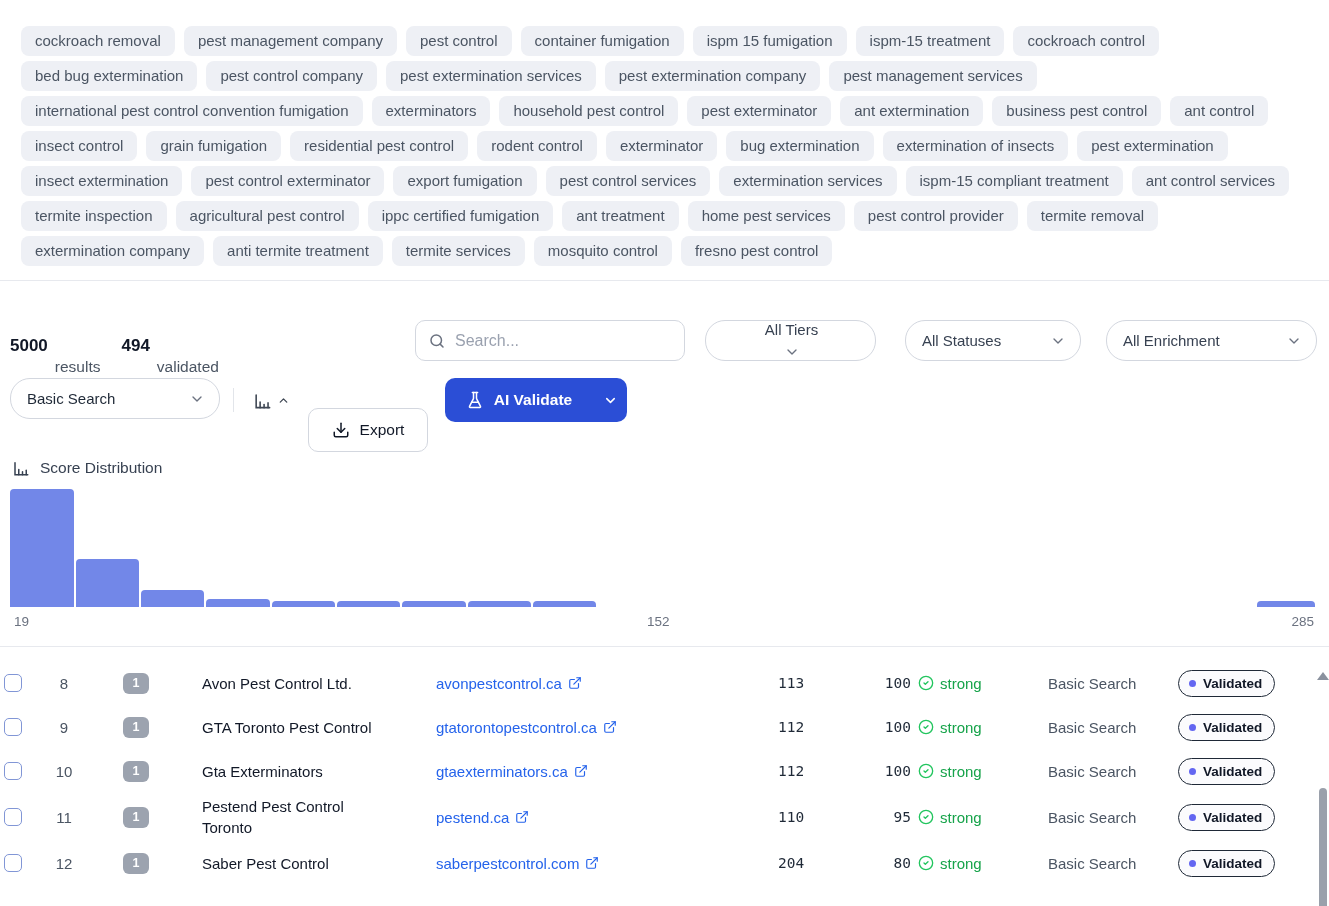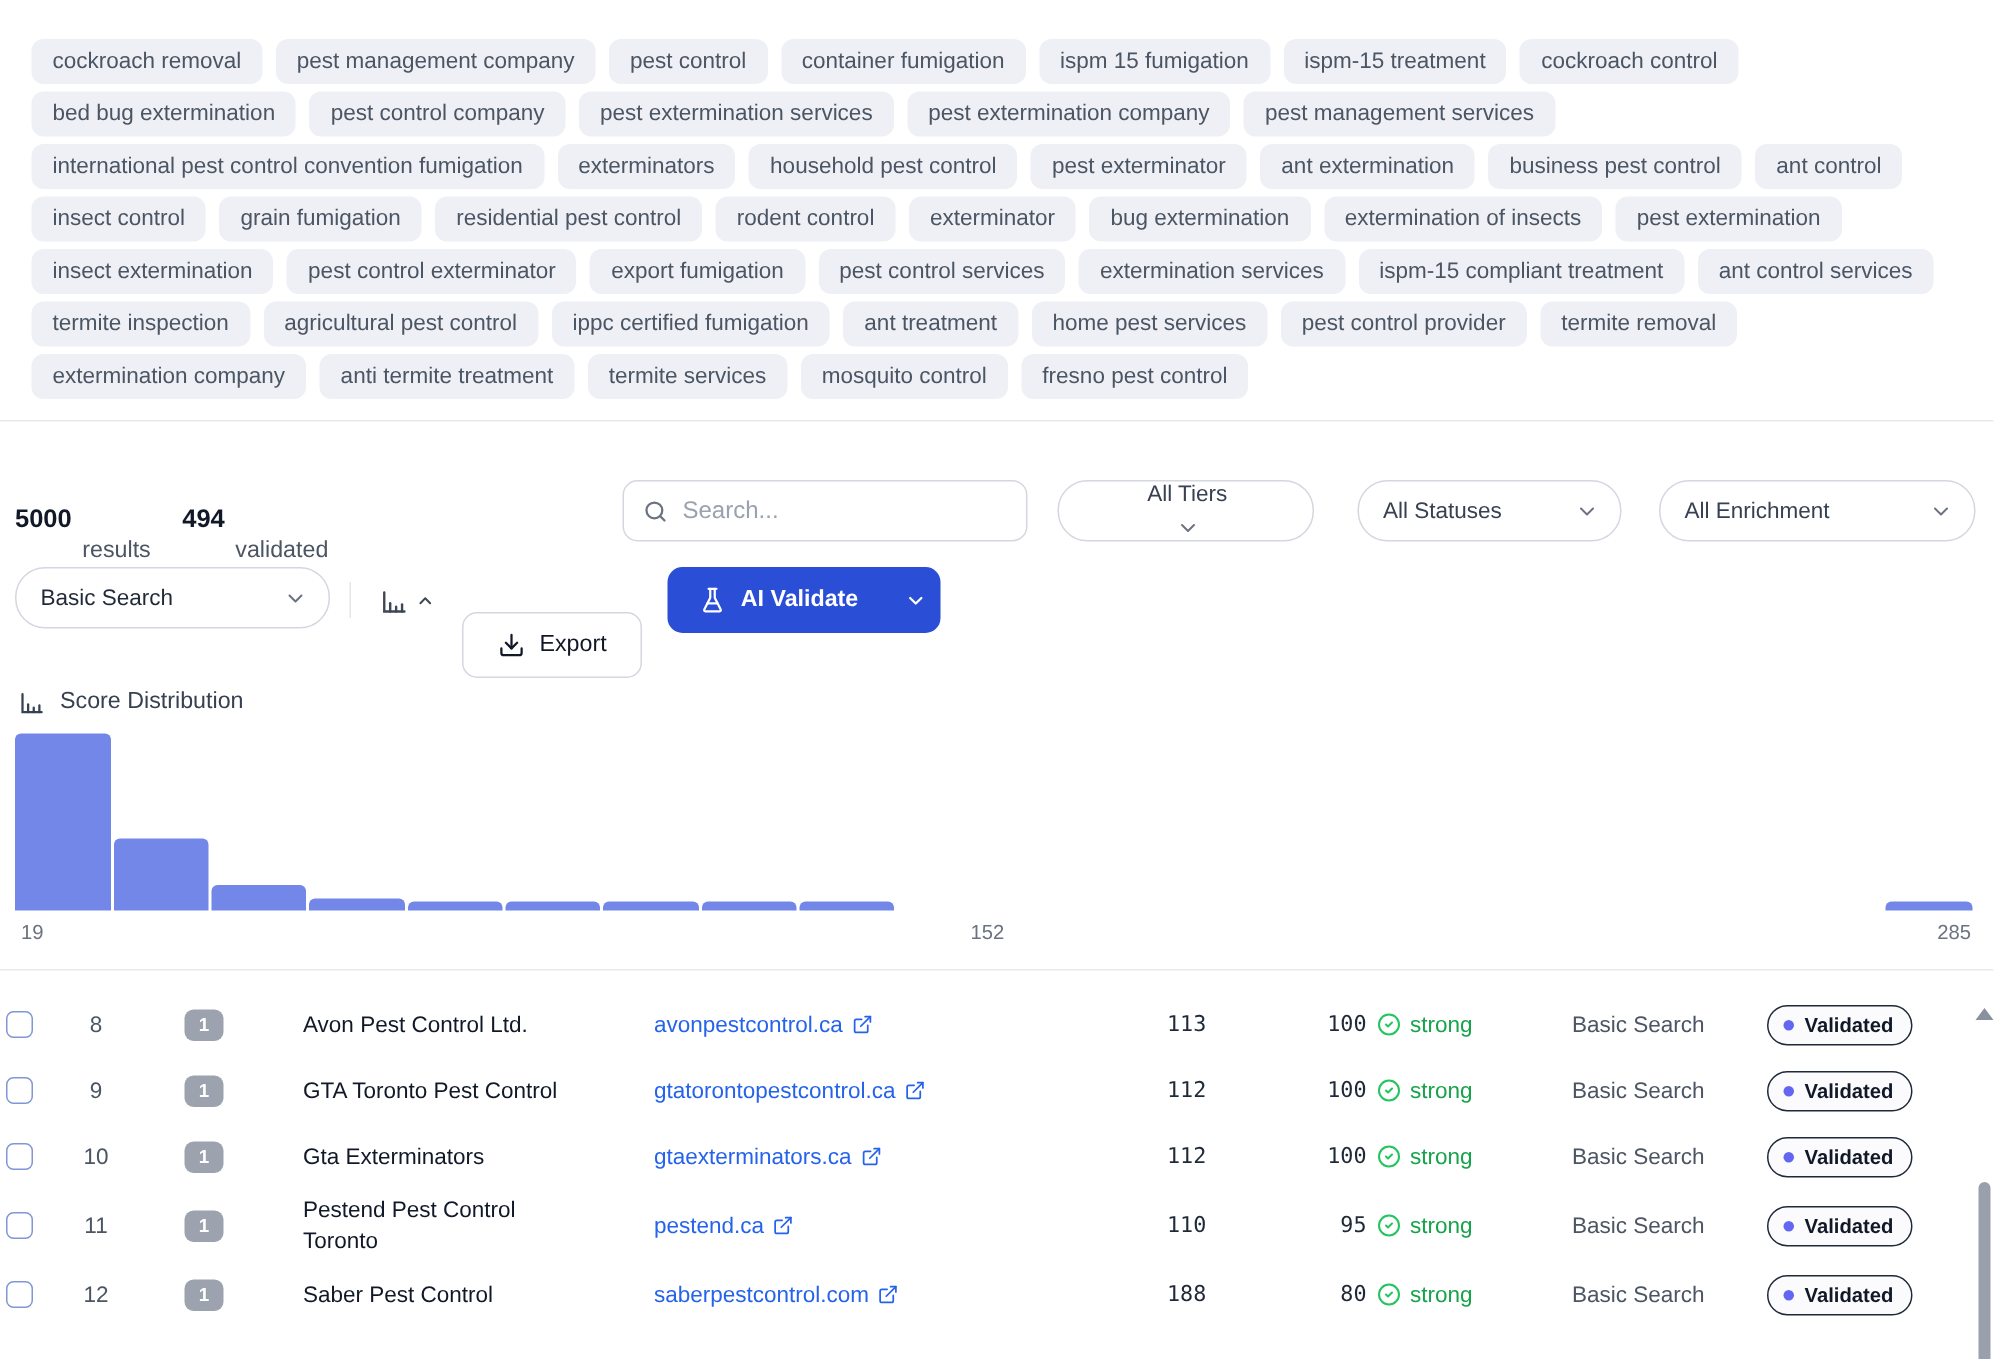--- a/index.html
+++ b/index.html
@@ -504,21 +504,21 @@
         <span>saberpestcontrol.com</span>
         <span>
           <svg width="14" height="14" viewBox="0 0 24 24" fill="none" stroke="#2563eb" stroke-width="2" stroke-linecap="round" stroke-linejoin="round">
               <path d="M15 3h6v6"></path>
               <path d="M10 14 21 3"></path>
               <path d="M18 13v6a2 2 0 0 1-2 2H5a2 2 0 0 1-2-2V8a2 2 0 0 1 2-2h6"></path>
             </svg>
         </span>
       </a>
     </div>
-    <div class="c-score">188</div>
+    <div class="c-score">204</div>
     <div class="c-val">
       <span class="val-num">80</span>
       <span>
         <svg width="16" height="16" viewBox="0 0 24 24" fill="none" stroke="#22c55e" stroke-width="2" stroke-linecap="round" stroke-linejoin="round">
             <circle cx="12" cy="12" r="10"></circle>
             <path d="m9 12 2 2 4-4"></path>
           </svg>
       </span>
       <span class="val-strong">strong</span>
     </div>

